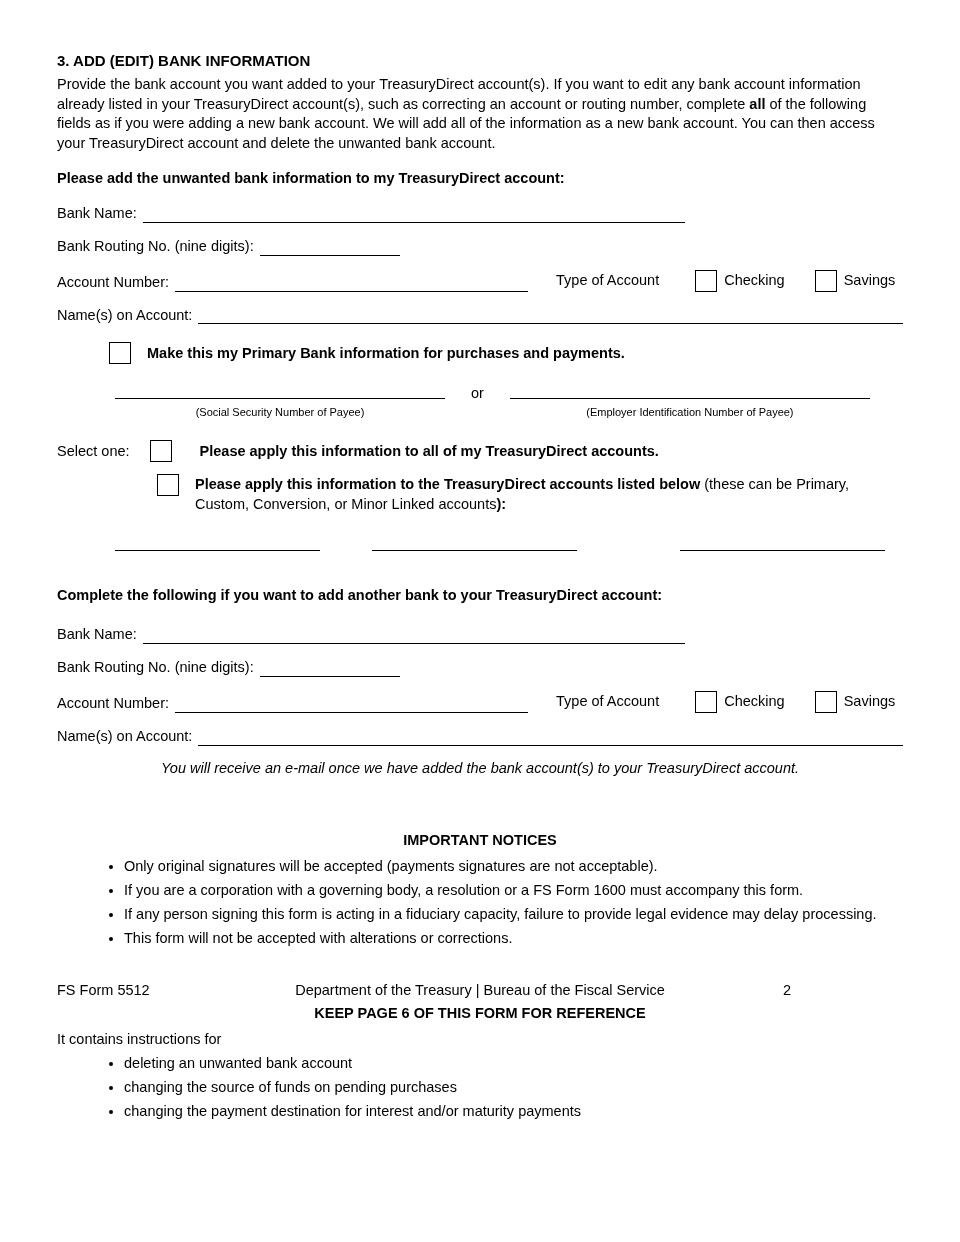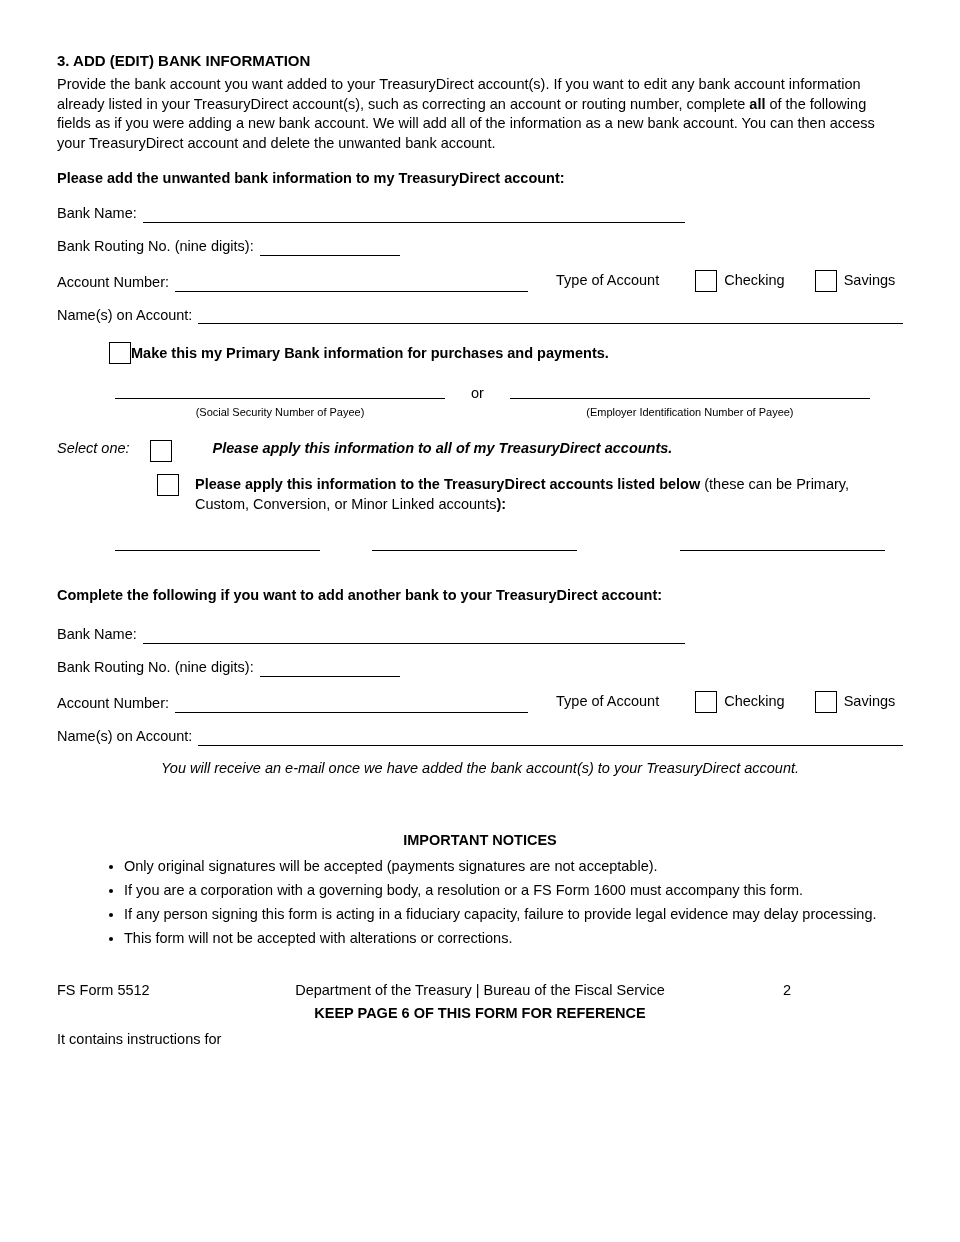--- a/index.html
+++ b/index.html
@@ -23,29 +23,29 @@
   .fill.grow { flex: 1; }
   .checkbox {
     display: inline-block; width: 22px; height: 22px;
     border: 1.6px solid #000; background: #fff; flex: none;
     vertical-align: middle;
   }
   .cb-label { margin-left: 7px; white-space: nowrap; }
   .type-group { display: flex; align-items: center; margin-left: 28px; }
   .type-group .checkbox { margin-left: 30px; }
   .primary-row { display: flex; align-items: center; margin: 18px 0 20px 52px; }
-  .primary-row .cb-text { font-weight: bold; }
+  .primary-row .cb-text { font-weight: bold; margin-left: 16px; }
   .payee-row { display: flex; align-items: flex-start; margin: 16px 0 18px 58px; }
   .payee-col { text-align: center; }
   .payee-col .caption { font-size: 11px; margin-top: 4px; }
   .or-word { margin: 0 26px; line-height: 1.1; padding-top: 2px; }
   .select-block { margin-top: 22px; }
-  .select-row { display: flex; margin-bottom: 12px; font-style: italic; }
+  .select-row { display: flex; align-items: center; margin-bottom: 12px; }
   .select-row .lbl { margin-right: 20px; }
-  .select-row .cb-text { font-weight: bold; margin-left: 16px; padding-left: 25px; }
+  .select-row .cb-text { font-weight: bold; margin-left: 3px; padding-left: 25px; }
   .select-row2 { display: flex; align-items: flex-start; margin-left: 100px; margin-bottom: 10px; }
   .select-row2 .opt-text { margin-left: 16px; line-height: 1.4; max-width: 710px; }
   .blanks-row { display: flex; margin: 22px 0 10px 58px; }
   .blanks-row .fill { width: 205px; }
   .blanks-row .fill + .fill { margin-left: 52px; }
   .blanks-row .fill:last-child { margin-left: 103px; }
   .section2-heading { font-weight: bold; margin: 36px 0 22px 0; }
   .email-note { text-align: center; font-style: italic; margin: 12px 0 0 0; }
   .notices { margin-top: 56px; }
   .center-title { text-align: center; font-weight: bold; margin-bottom: 8px; }
@@ -170,20 +170,25 @@
       <li>Only original signatures will be accepted (payments signatures are not acceptable).</li>
       <li>If you are a corporation with a governing body, a resolution or a FS Form 1600 must accompany this form.</li>
       <li>If any person signing this form is acting in a fiduciary capacity, failure to provide legal evidence may delay processing.</li>
       <li>This form will not be accepted with alterations or corrections.</li>
     </ul>
   </div>
 
   <div class="keep-block">
     <div class="center-title">KEEP PAGE 6 OF THIS FORM FOR REFERENCE</div>
     <div class="keep-intro">It contains instructions for</div>
+    <ul class="bullets">
+      <li>deleting an unwanted bank account</li>
+      <li>changing the source of funds on pending purchases</li>
+      <li>changing the payment destination for interest and/or maturity payments</li>
+    </ul>
   </div>
 
   <div class="footer">
     <span class="f-left">FS Form 5512</span>
     <span class="f-center">Department of the Treasury | Bureau of the Fiscal Service</span>
     <span class="f-right">2</span>
   </div>
 
 </div>
 

